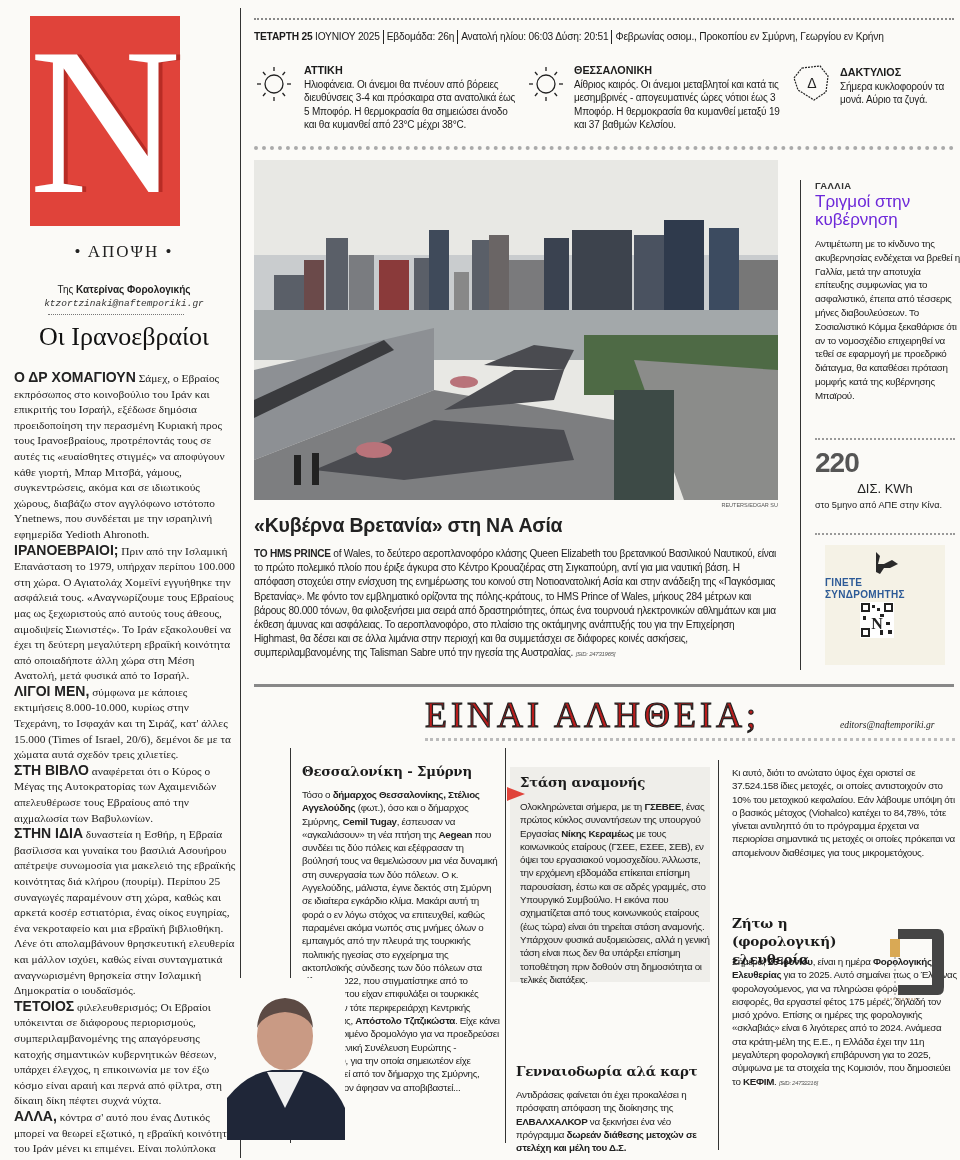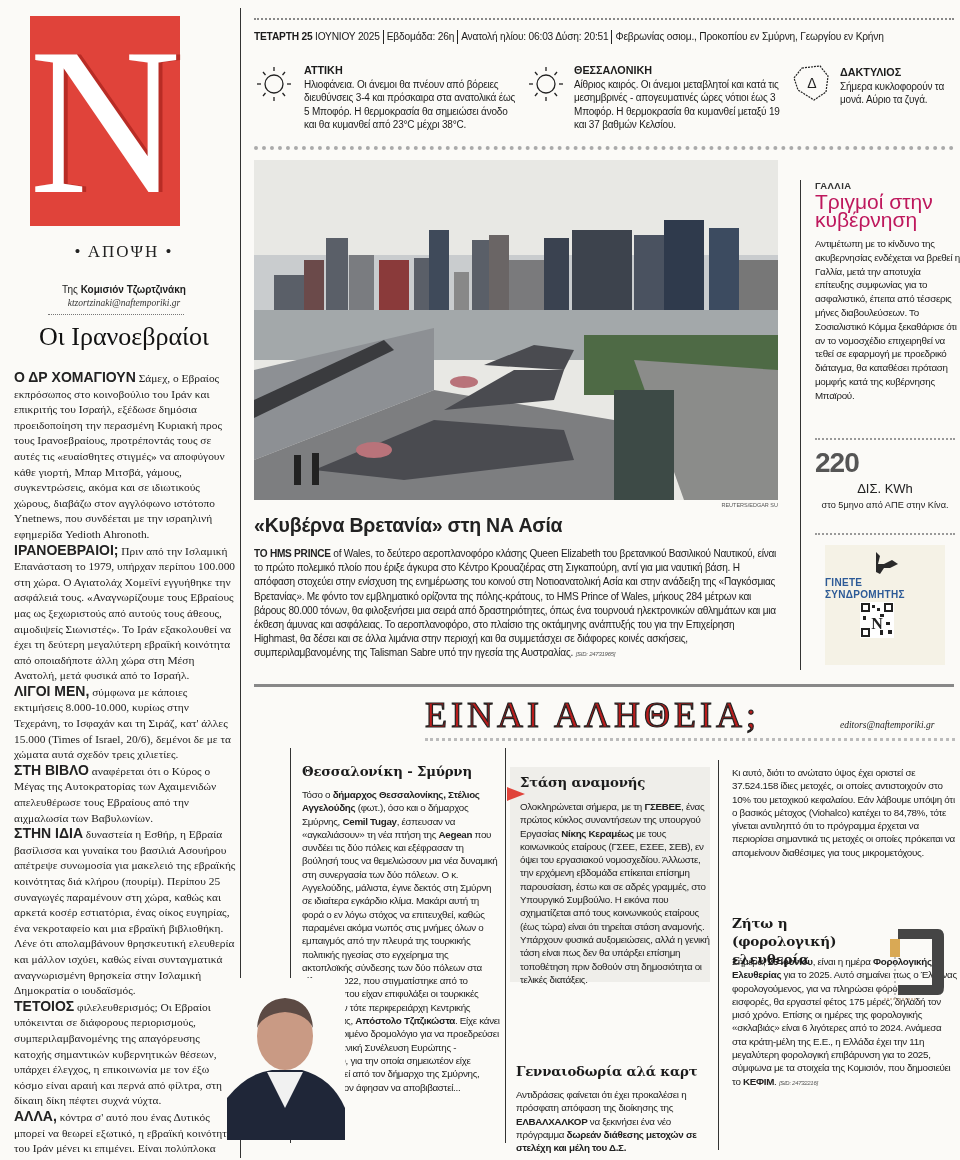--- a/index.html
+++ b/index.html
@@ -3,21 +3,21 @@
 <meta charset="utf-8">
 <style>
   * { box-sizing: border-box; margin: 0; padding: 0; }
   body { width: 960px; height: 1160px; background: #fbfaf7; font-family: "Liberation Sans", sans-serif; color: #1b1b1b; position: relative; overflow: hidden; }
   .abs { position: absolute; }
   #logo-box { left: 30px; top: 16px; width: 150px; height: 210px; background: #e0433a; display:flex; align-items:center; justify-content:center; }
   #logo-box span { font-family: "Liberation Serif", serif; font-size: 210px; color: #fff; line-height: 1; text-shadow: 4px 0 0 #b82c25; }
   #section-label { left: 18px; top: 242px; width: 212px; text-align: center; font-family: "Liberation Serif", serif; font-size: 17px; letter-spacing: 2px; color:#222; }
   #byline { left: 18px; top: 284px; width: 212px; text-align: center; font-size: 10px; }
   #byline b { font-weight: bold; }
-  #byline-email { left: 18px; top: 298px; width: 212px; text-align: center; font-size: 9.5px; font-style: italic; font-family: Liberation Serif, serif; color:#333; }
+  #byline-email { left: 18px; top: 298px; width: 212px; text-align: center; font-size: 9.5px; font-style: italic; font-family: Liberation Mono, monospace; color:#333; }
   #byline-rule { left: 48px; top: 314px; width: 136px; border-top: 1px dotted #777; }
   #opinion-title { left: 18px; top: 322px; width: 212px; text-align: center; font-family: "Liberation Serif", serif; font-size: 26px; color:#111; }
   #opinion-body { left: 14px; top: 370px; width: 222px; font-family: "Liberation Serif", serif; font-size: 11.4px; line-height: 15.6px; text-align: left; color:#222; }
   #opinion-body p { margin: 0; }
   #opinion-body b { font-family: "Liberation Sans", sans-serif; font-weight: bold; font-size: 14px; }
   .sid { font-size: 6px; font-style: italic; color:#555; }
 
   .vrule { position: absolute; border-left: 1px solid #333; }
 
   
@@ -35,26 +35,26 @@
 
   
   #photo { left: 254px; top: 160px; width: 524px; height: 340px; overflow: hidden; background: #e6e6e1; }
   #photo-credit { left: 700px; top: 502px; width: 78px; text-align: right; font-size: 5.5px; color:#555; }
   #main-headline { left: 254px; top: 514px; width: 520px; font-size: 19.5px; font-weight: bold; color: #222; letter-spacing: -0.2px; }
   #main-body { left: 254px; top: 547px; width: 526px; font-size: 10.1px; line-height: 14.2px; letter-spacing: -0.25px; color:#222; }
   #main-body b { font-weight: bold; }
 
   
   #side-kicker { left: 815px; top: 180px; font-size: 9.5px; font-weight:bold; letter-spacing: 0.5px; color:#333; }
-  #side-title { left: 815px; top: 193px; width: 140px; font-size: 21px; line-height: 18px; color:#be185d; }
+  #side-title { left: 815px; top: 193px; width: 140px; font-size: 17px; line-height: 18px; color:#6d28d9; }
   #side-body { left: 815px; top: 237px; width: 145px; font-size: 9.8px; line-height: 13.8px; letter-spacing:-0.3px; color:#222; }
   #side-dots1 { left: 815px; top: 438px; width: 140px; border-top: 2px dotted #999; }
   #stat-number { left: 815px; top: 447px; width: 140px; font-size: 28px; font-weight: bold; color:#555; letter-spacing: -1px; }
   #stat-unit { left: 815px; top: 481px; width: 140px; text-align:center; font-size: 13px; color:#222; }
-  #stat-desc { left: 815px; top: 499px; width: 140px; text-align:center; font-size: 9.2px; line-height: 13px; }
+  #stat-desc { left: 815px; top: 499px; width: 140px; font-size: 9.2px; line-height: 13px; }
   #side-dots2 { left: 815px; top: 533px; width: 140px; border-top: 2px dotted #999; }
   #subscribe { left: 825px; top: 545px; width: 120px; height: 120px; background: #f5f2e6; }
   #subscribe-label { left: 825px; top: 577px; width: 120px; text-align:left; font-size: 10px; font-weight: bold; line-height: 12px; color: #2c5a97; letter-spacing: 0.3px; }
   #qr { left: 860px; top: 602px; width: 34px; height: 36px; }
 
   #section-rule { left: 254px; top: 684px; width: 700px; border-top: 3px solid #888; }
 
   #einai-title { left: 425px; top: 694px; font-family: "Liberation Serif", serif; font-size: 36px; letter-spacing: 4px; color:#b91c1c; -webkit-text-stroke: 1.2px #222; font-weight: normal; }
   #einai-email { left: 840px; top: 720px; font-family: "Liberation Serif", serif; font-style: italic; font-size: 9.5px; }
   #einai-rule { left: 425px; top: 738px; width: 530px; border-top: 3px dotted #bbb; }
@@ -80,21 +80,21 @@
   #c5-t { left: 732px; top: 955px; width: 225px; }
   #clamp { left: 880px; top: 925px; width: 70px; height: 80px; }
 </style>
 </head>
 <body>
 
 <div class="abs" id="logo-box">
     <span>N</span>
   </div>
 <div class="abs" id="section-label">• ΑΠΟΨΗ •</div>
-<div class="abs" id="byline"><span>Της</span> <b>Κομισιόν Τζωρτζινάκη</b></div>
+<div class="abs" id="byline"><span>Της</span> <b>Κατερίνας Φορολογικής</b></div>
 <div class="abs" id="byline-email">ktzortzinaki@naftemporiki.gr</div>
 <div class="abs" id="byline-rule"></div>
 <div class="abs" id="opinion-title">Οι Ιρανοεβραίοι</div>
 <div class="abs" id="opinion-body">
     <p><b>Ο ΔΡ ΧΟΜΑΓΙΟΥΝ</b><span> Σάμεχ, ο Εβραίος εκπρόσωπος στο κοινοβούλιο του Ιράν και επικριτής του Ισραήλ, εξέδωσε δημόσια προειδοποίηση την περασμένη Κυριακή προς τους Ιρανοεβραίους, προτρέποντάς τους σε αυτές τις «ευαίσθητες στιγμές» να αποφύγουν κάθε γιορτή, Μπαρ Μιτσβά, γάμους, συγκεντρώσεις, ακόμα και σε ιδιωτικούς χώρους, διαβάζω στον αγγλόφωνο ιστότοπο Ynetnews, που συνδέεται με την ισραηλινή εφημερίδα Yedioth Ahronoth.</span></p>
     <p><b>ΙΡΑΝΟΕΒΡΑΙΟΙ;</b><span> Πριν από την Ισλαμική Επανάσταση το 1979, υπήρχαν περίπου 100.000 στη χώρα. Ο Αγιατολάχ Χομεϊνί εγγυήθηκε την ασφάλειά τους. «Αναγνωρίζουμε τους Εβραίους μας ως ξεχωριστούς από αυτούς τους άθεους, αιμοδιψείς Σιωνιστές». Το Ιράν εξακολουθεί να έχει τη δεύτερη μεγαλύτερη εβραϊκή κοινότητα από οποιαδήποτε άλλη χώρα στη Μέση Ανατολή, μετά φυσικά από το Ισραήλ.</span></p>
     <p><b>ΛΙΓΟΙ ΜΕΝ,</b><span> σύμφωνα με κάποιες εκτιμήσεις 8.000-10.000, κυρίως στην Τεχεράνη, το Ισφαχάν και τη Σιράζ, κατ' άλλες 15.000 (Times of Israel, 20/6), δεμένοι δε με τα χώματα αυτά σχεδόν τρεις χιλιετίες.</span></p>
     <p><b>ΣΤΗ ΒΙΒΛΟ</b><span> αναφέρεται ότι ο Κύρος ο Μέγας της Αυτοκρατορίας των Αχαιμενιδών απελευθέρωσε τους Εβραίους από την αιχμαλωσία των Βαβυλωνίων.</span></p>
     <p><b>ΣΤΗΝ ΙΔΙΑ</b><span> δυναστεία η Εσθήρ, η Εβραία βασίλισσα και γυναίκα του βασιλιά Ασουήρου απέτρεψε συνωμοσία για μακελειό της εβραϊκής κοινότητας διά κλήρου (πουρίμ). Περίπου 25 συναγωγές παραμένουν στη χώρα, καθώς και αρκετά κοσέρ εστιατόρια, ένας οίκος ευγηρίας, ένα νεκροταφείο και μια εβραϊκή βιβλιοθήκη. Λένε ότι απολαμβάνουν θρησκευτική ελευθερία και μάλλον ισχύει, καθώς είναι συνταγματικά αναγνωρισμένη θρησκεία στην Ισλαμική Δημοκρατία ο ιουδαϊσμός.</span></p>
     <p><b>ΤΕΤΟΙΟΣ</b><span> φιλελευθερισμός; Οι Εβραίοι υπόκεινται σε διάφορους περιορισμούς, συμπεριλαμβανομένης της απαγόρευσης κατοχής σημαντικών κυβερνητικών θέσεων, υπάρχει έλεγχος, η επικοινωνία με τον έξω κόσμο είναι αραιή και περνά από φίλτρα, στη δίκαιη δίκη πέφτει συχνά νύχτα.</span></p>

